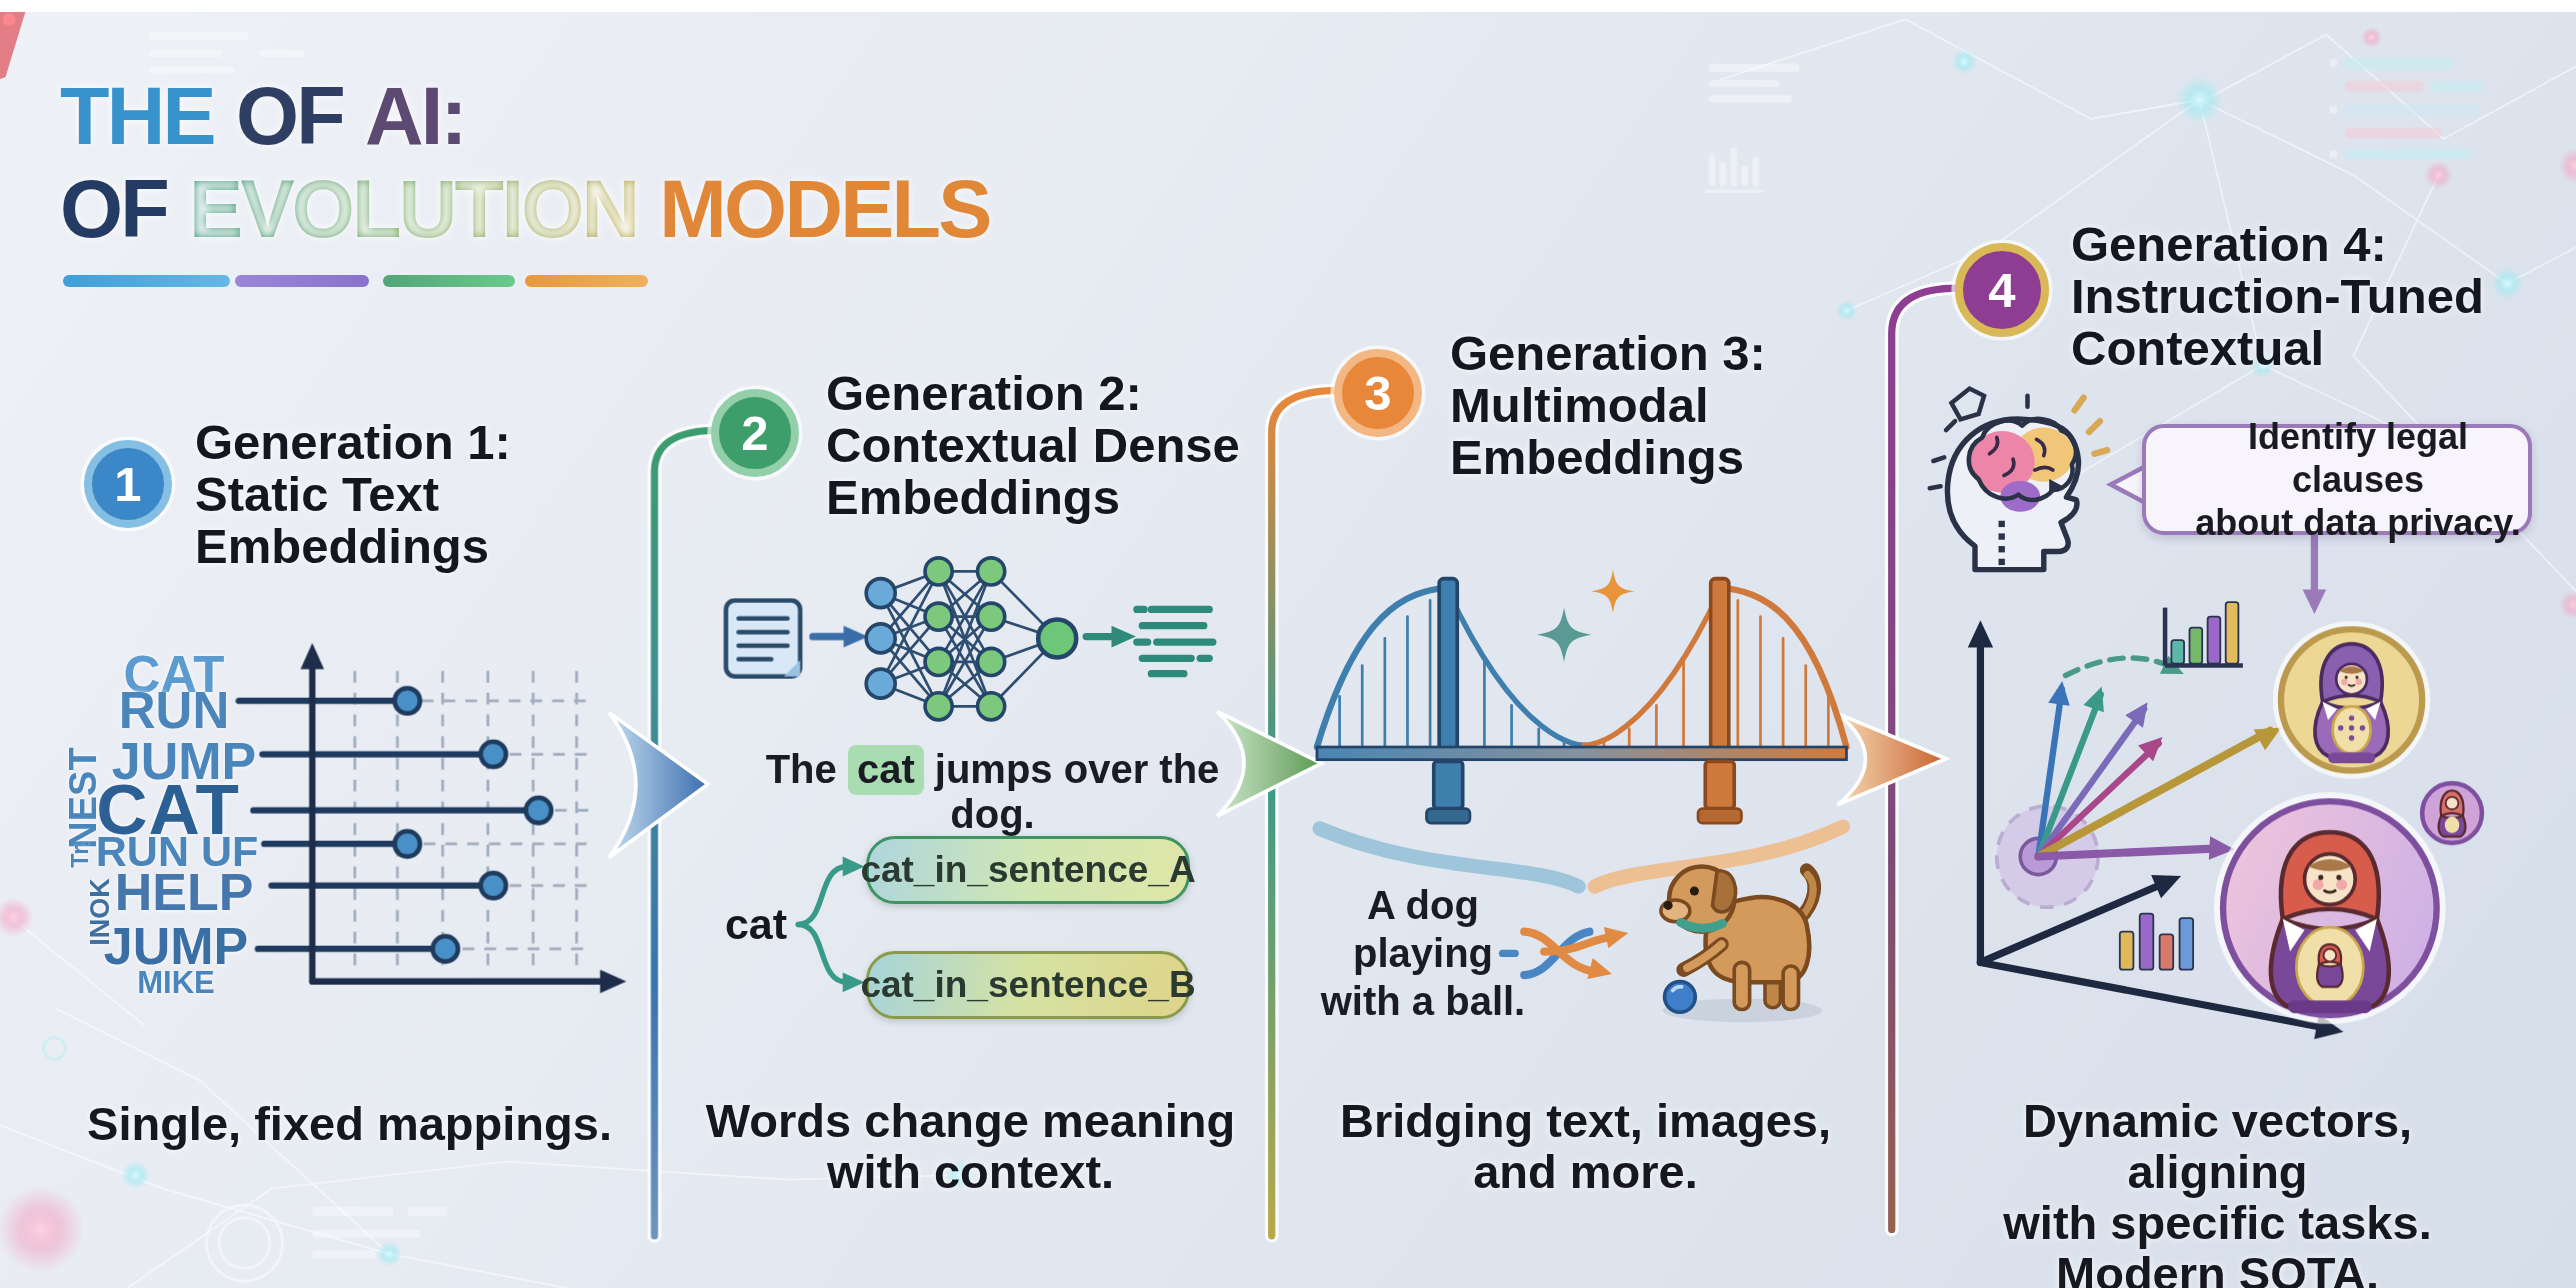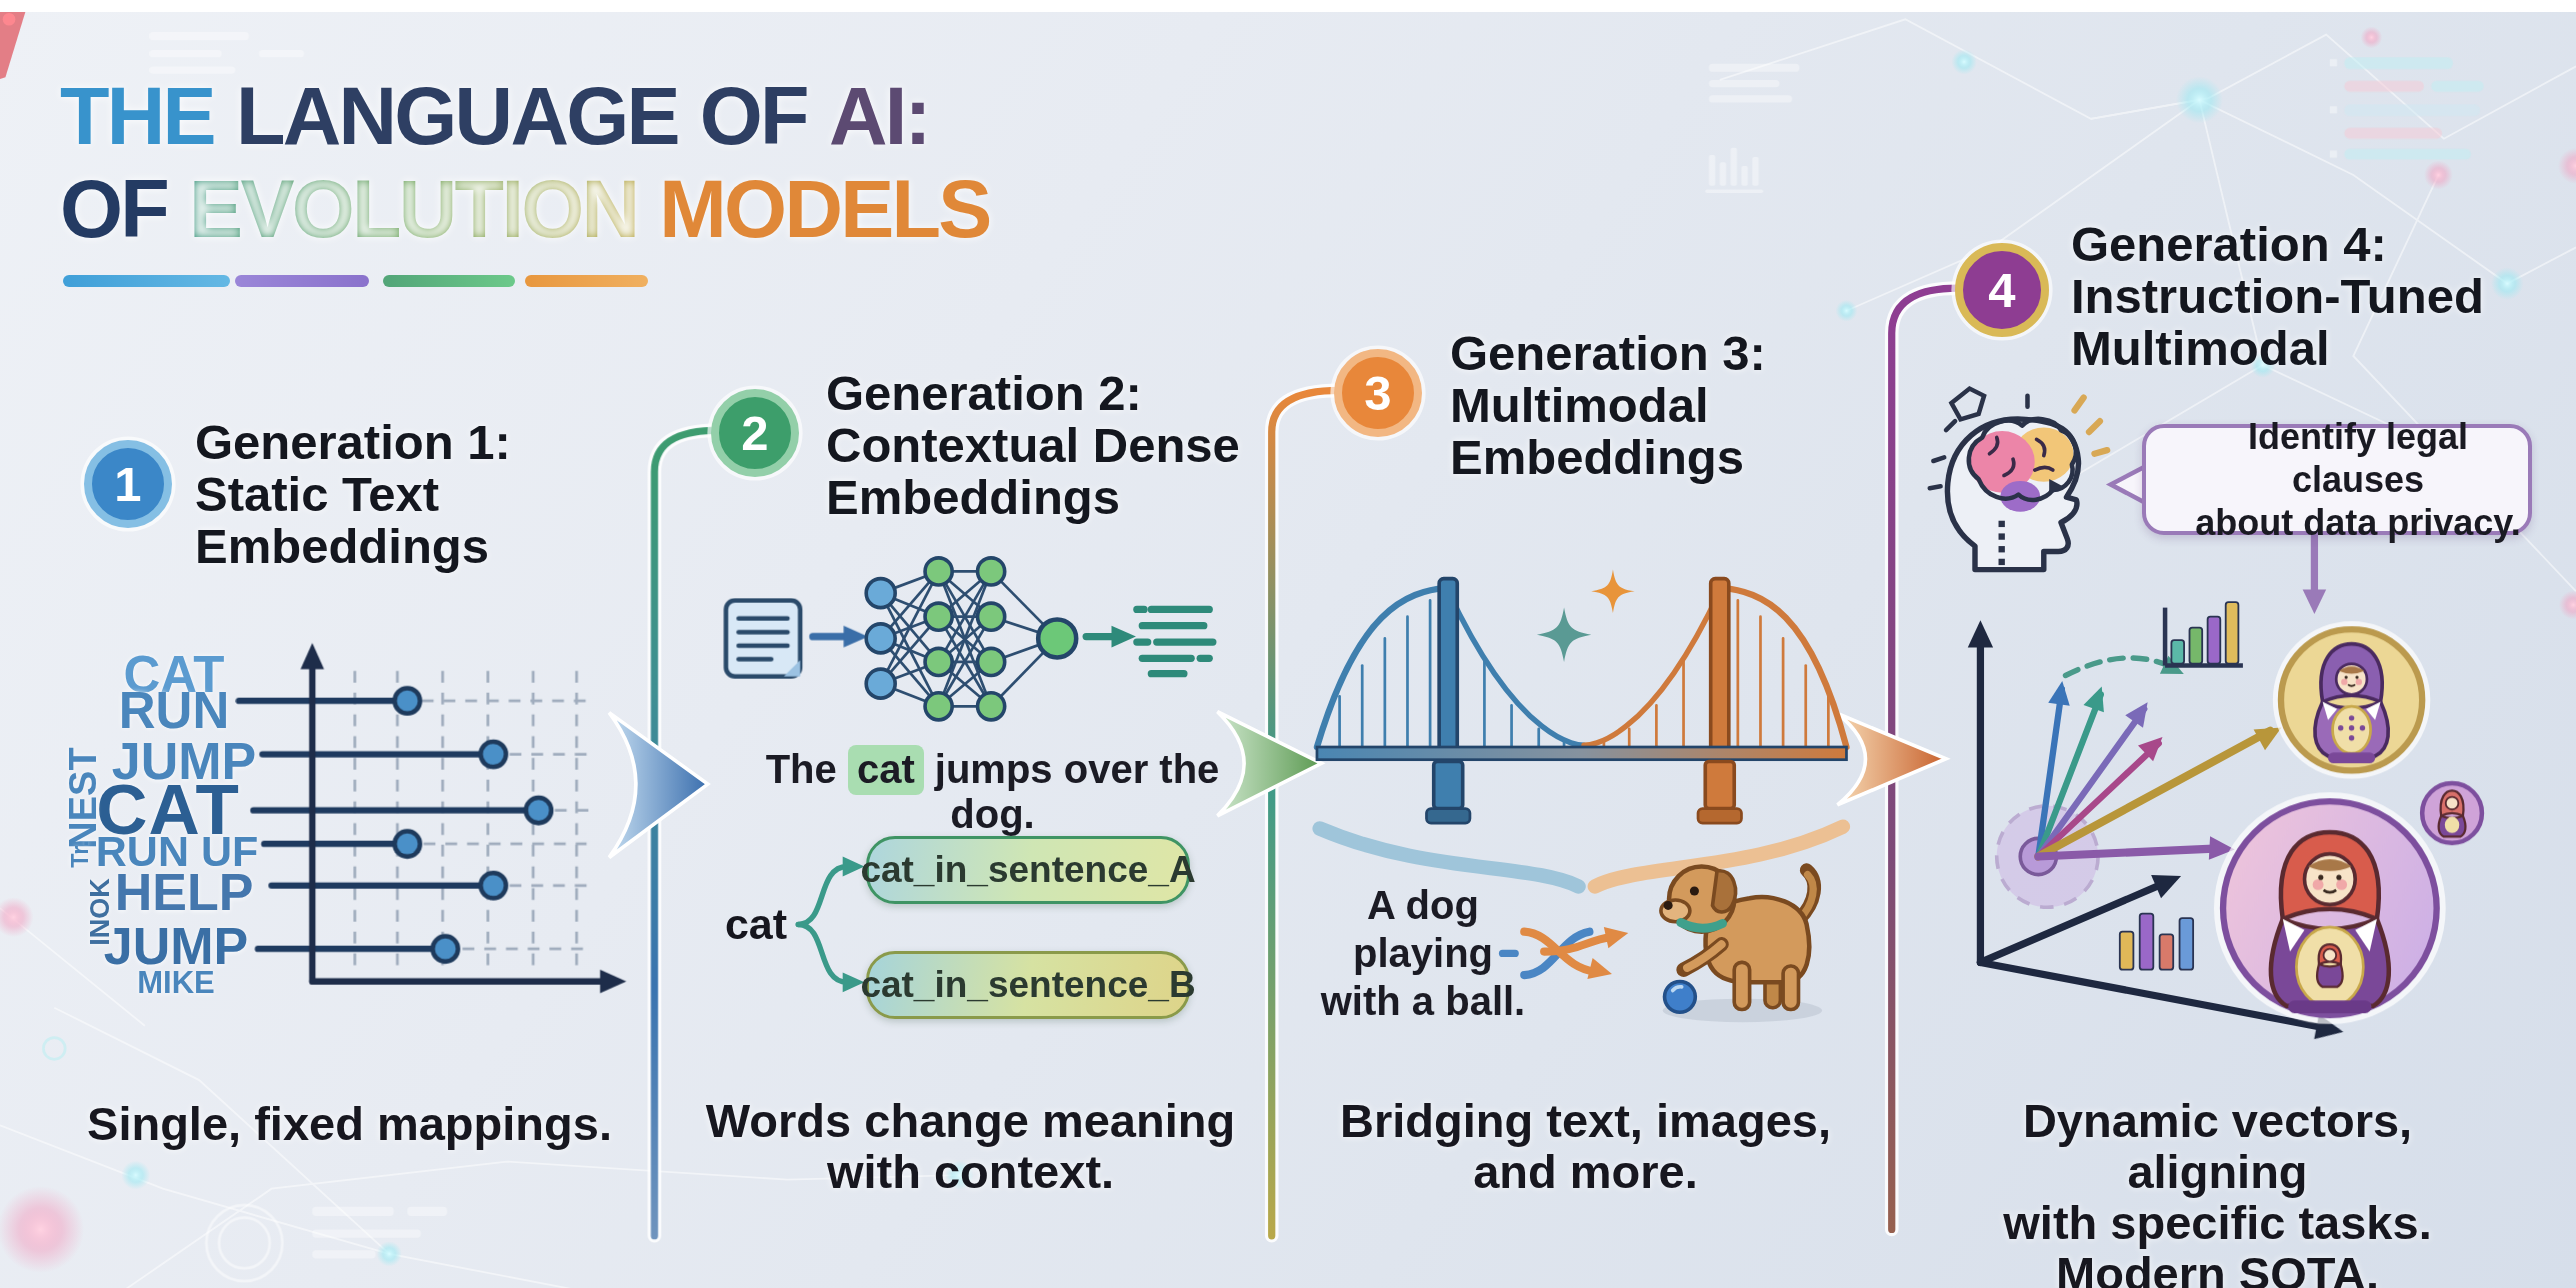--- a/index.html
+++ b/index.html
@@ -518,21 +518,20 @@
       <path d="M2562,1052 C2560,1036 2566,1030 2574,1030 C2582,1030 2588,1036 2586,1052 Q2574,1046 2562,1052 Z" fill="#d85c4c" stroke="#5a2a30" stroke-width="2.5"></path>
       <circle cx="2574" cy="1042" r="7" fill="#f7e3c8" stroke="#5a2a30" stroke-width="2"></circle>
       <path d="M2562,1052 C2558,1066 2560,1074 2566,1077 L2582,1077 C2588,1074 2590,1066 2586,1052 Q2574,1057 2562,1052 Z" fill="#7a4898" stroke="#5a2a30" stroke-width="2.5"></path>
       <rect x="2528" y="1092" width="92" height="14" rx="7" fill="#6a3a88"></rect>
     </g>
   </g>
 </svg>
 
 <div id="title-line1">
   <span class="w-the">THE</span>
-  <span class="w-language">LANGUAGE</span>
   <span class="w-of1">OF</span>
   <span class="w-ai">AI:</span>
 </div>
 <div id="title-line2">
   <span class="w-of2">OF</span>
   <span class="w-embedding">EVOLUTION</span>
   <span class="w-models">MODELS</span>
 </div>
 <div class="title-bar" style="left:63px;width:167px;background:linear-gradient(90deg,#3f9fd8,#64b8e4);"></div>
 <div class="title-bar" style="left:235px;width:134px;background:linear-gradient(90deg,#9a86d8,#8a72cc);"></div>
@@ -556,21 +555,21 @@
 Static Text
 Embeddings</div>
 <div class="gen-heading pre" style="left:826px;top:355px;">Generation 2:
 Contextual Dense
 Embeddings</div>
 <div class="gen-heading pre" style="left:1450px;top:315px;">Generation 3:
 Multimodal
 Embeddings</div>
 <div class="gen-heading pre" style="left:2071px;top:206px;">Generation 4:
 Instruction-Tuned
-Multimodal</div>
+Contextual</div>
 
 <div class="abs g1w ctr" style="left:174px;top:662px;font-size:51px;color:#5b9bd0;">CAT</div>
 <div class="abs g1w ctr" style="left:174px;top:698px;font-size:51px;color:#4a86bc;">RUN</div>
 <div class="abs g1w ctr" style="left:184px;top:749px;font-size:52px;color:#4a86bc;">JUMP</div>
 <div class="abs g1w ctr" style="left:168px;top:797px;font-size:71px;color:#2c5f93;letter-spacing:0.9px;">CAT</div>
 <div class="abs g1w ctr" style="left:177px;top:839px;font-size:43px;color:#4a86bc;">RUN UF</div>
 <div class="abs g1w ctr" style="left:184px;top:880px;font-size:52px;color:#4577ad;">HELP</div>
 <div class="abs g1w ctr" style="left:176px;top:934px;font-size:52px;color:#3a6fa5;">JUMP</div>
 <div class="abs g1w ctr" style="left:176px;top:971px;font-size:31px;color:#4a86bc;">MIKE</div>
 <div class="abs g1w g1w-rot" style="left:83px;top:786px;font-size:38px;color:#4a86bc;">NEST</div>

